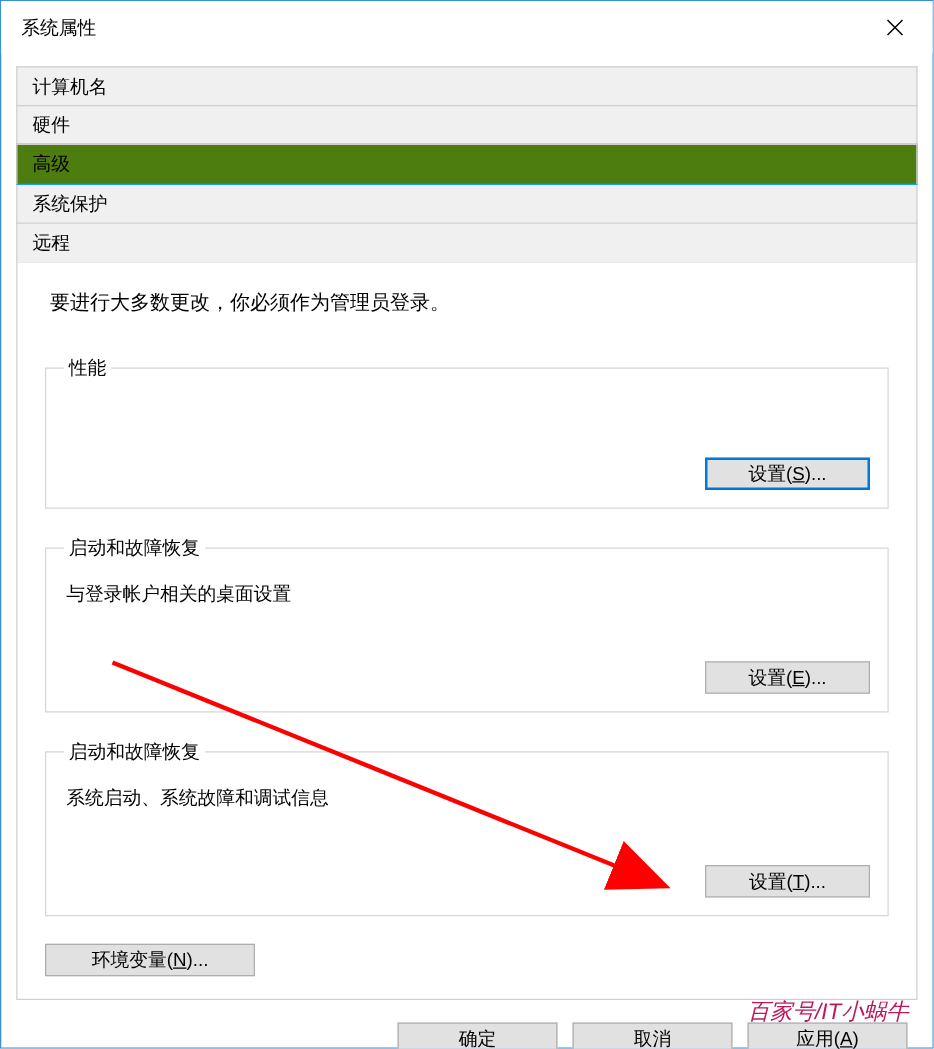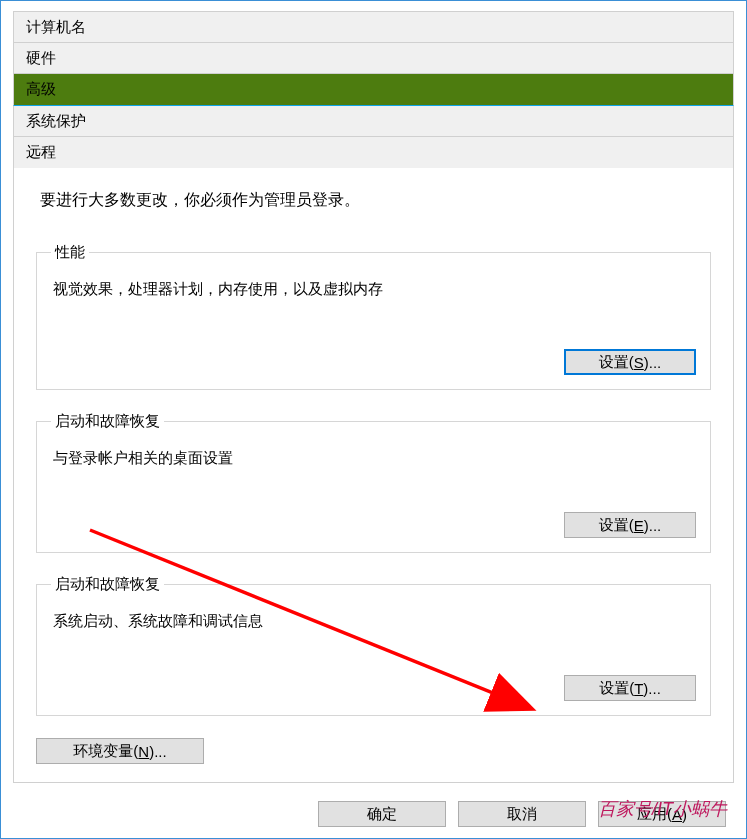--- a/index.html
+++ b/index.html
@@ -149,36 +149,44 @@
       color: #be185d;
       z-index: 11;
       font-style: italic;
       pointer-events: none;
     }
   </style>
 </head>
 <body>
 
 <div class="window">
+  <div class="titlebar">
+    <span class="title">系统属性</span>
+    <div class="close-btn">
+      <svg viewBox="0 0 14 14">
+          <line x1="1" y1="1" x2="13" y2="13" stroke="#000" stroke-width="1.2"></line>
+          <line x1="13" y1="1" x2="1" y2="13" stroke="#000" stroke-width="1.2"></line>
+        </svg>
+    </div>
+  </div>
 
   <div class="content-area">
     <div class="tabs">
       <div class="tab">计算机名</div>
       <div class="tab">硬件</div>
       <div class="tab active">高级</div>
       <div class="tab">系统保护</div>
       <div class="tab">远程</div>
     </div>
 
     <div class="tab-panel">
       <div class="intro">要进行大多数更改，你必须作为管理员登录。</div>
 
       <fieldset class="group perf">
         <legend>性能</legend>
-        <div class="group-desc">视觉效果，处理器计划，内存使用，以及虚拟内存</div>
         <div class="btn-row">
           <button class="btn focused">
               <span>设置(</span>
               <span class="underline">S</span>
               <span>)...</span>
             </button>
         </div>
       </fieldset>
 
       <fieldset class="group">

